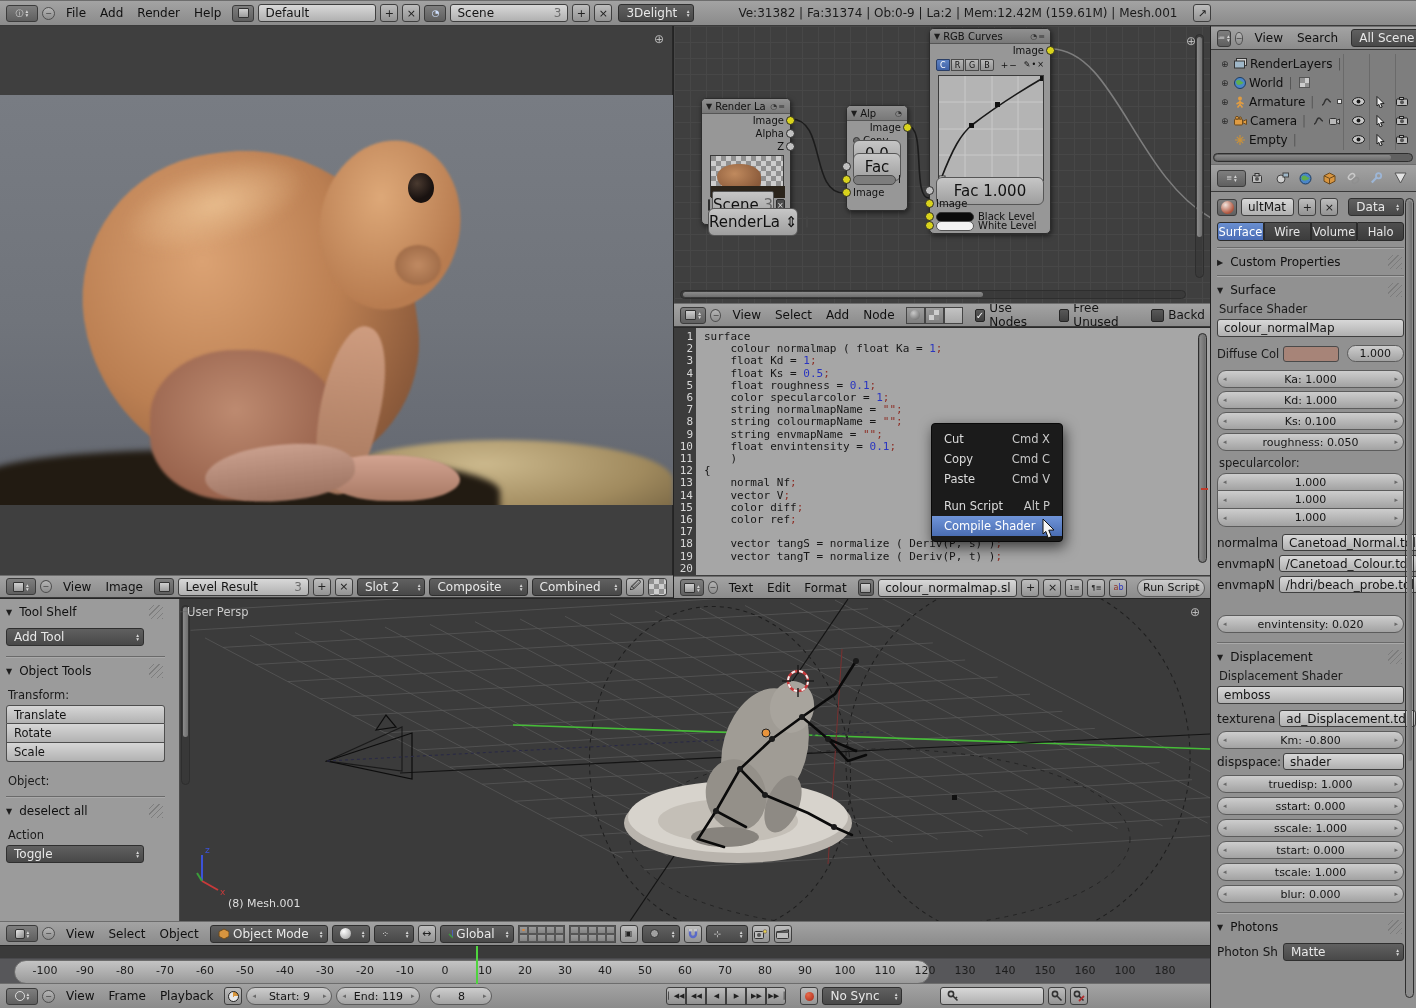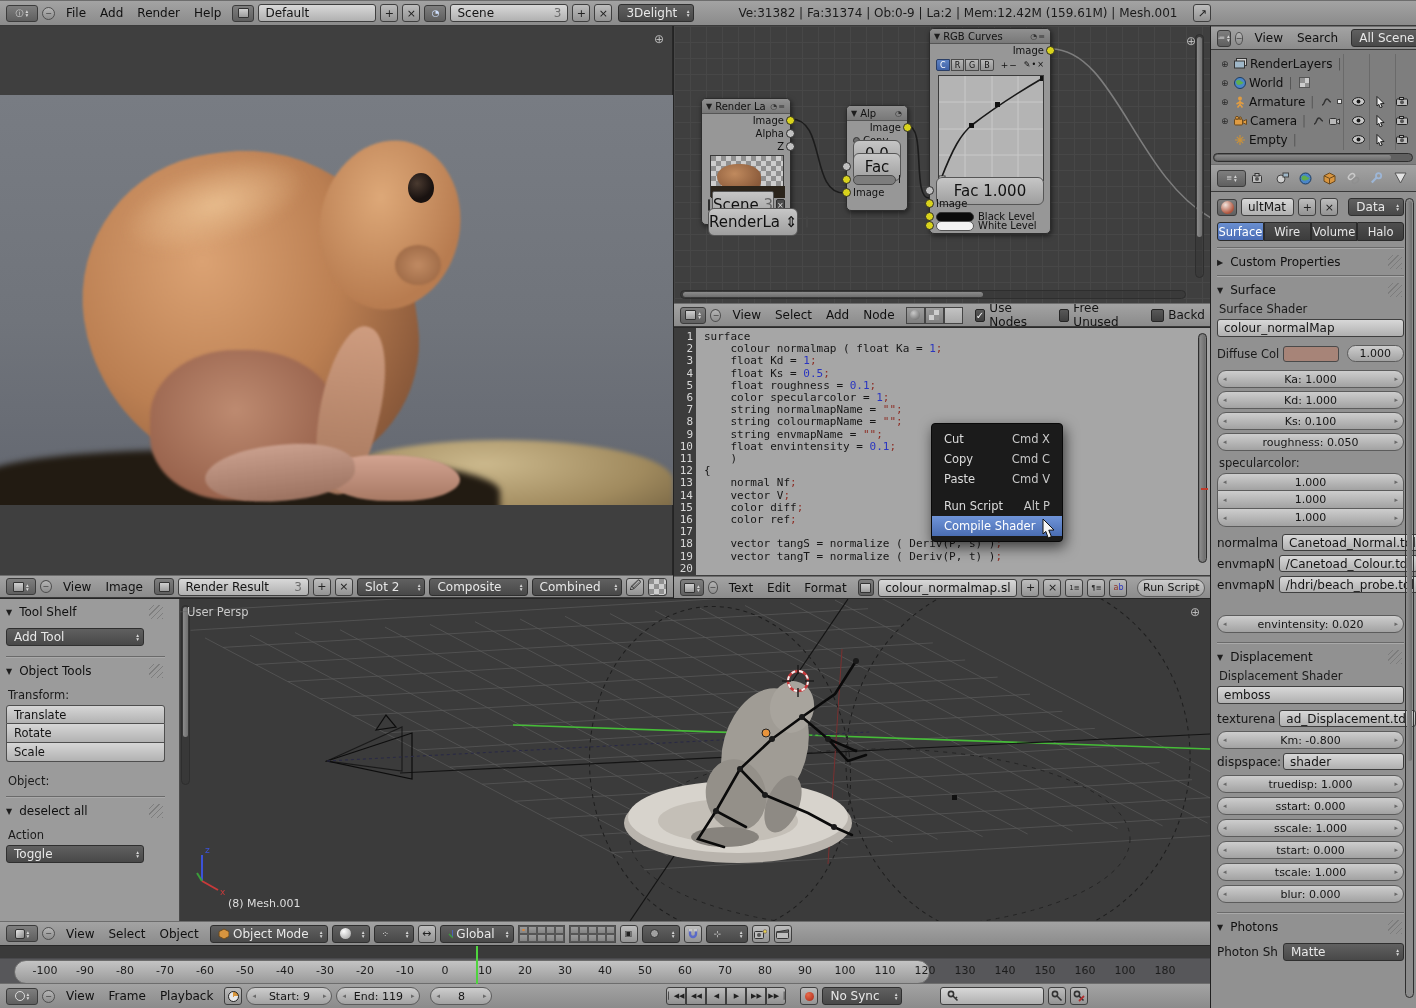--- a/index.html
+++ b/index.html
@@ -230,21 +230,21 @@
         </div>
       <div class="roundbtn">−</div>
       <div style="display:flex">
           <span class="menu-item">View</span>
           <span class="menu-item">Image</span>
         </div>
       <div class="ebox" style="width:22px">
           <span class="mini checker"></span>
         </div>
       <div class="lfield" style="width:140px">
-          <span>Render Result</span>
+          <span>Level Result</span>
           <span class="users">3</span>
         </div>
       <div class="sqbtn">+</div>
       <div class="sqbtn">×</div>
       <div class="dfield" style="width:72px">
           <span>Slot 2</span>
           <span class="updown">
             <span>▴</span>
             <span>▾</span>
           </span>

